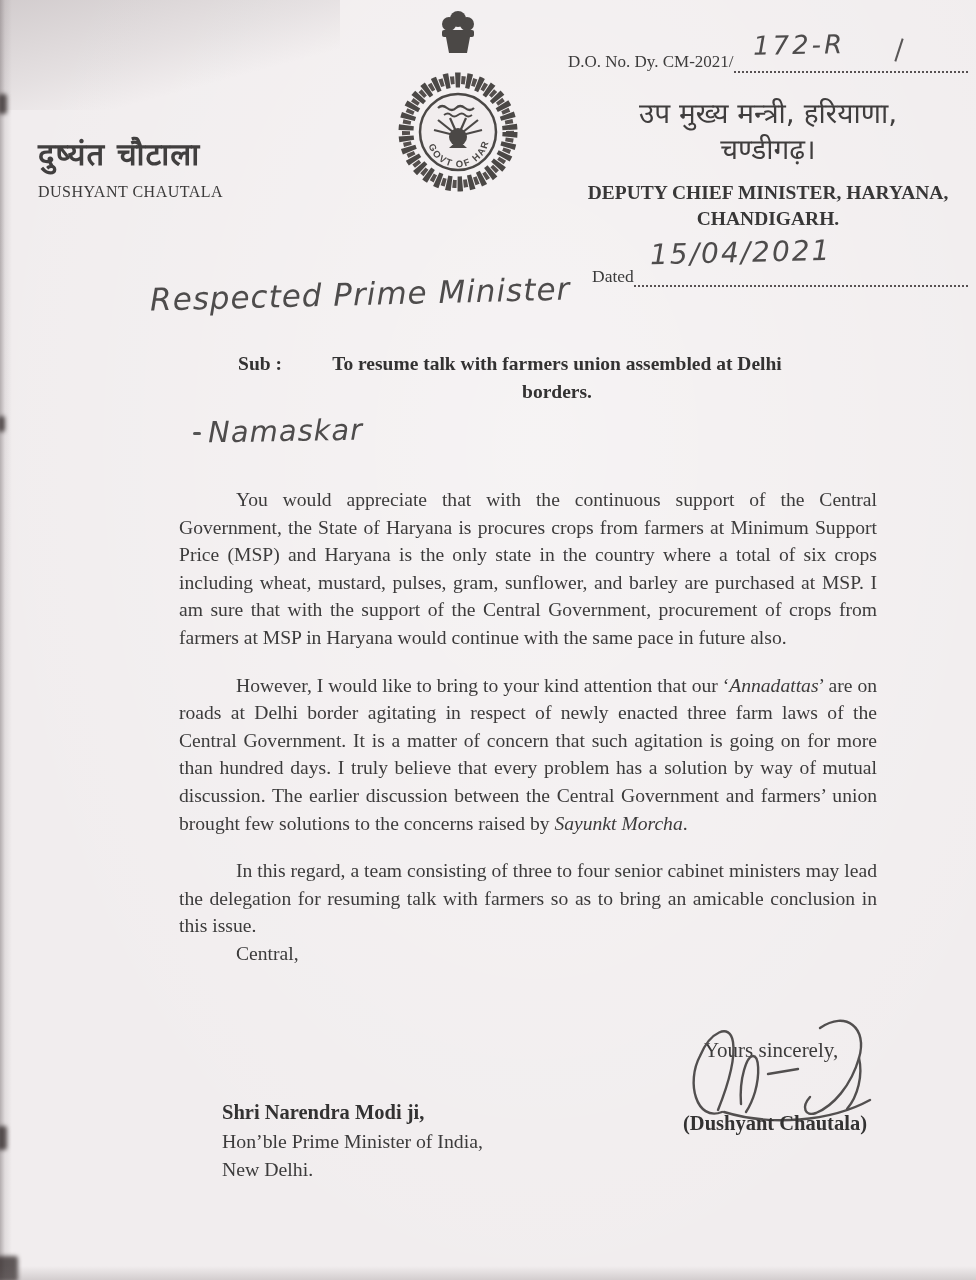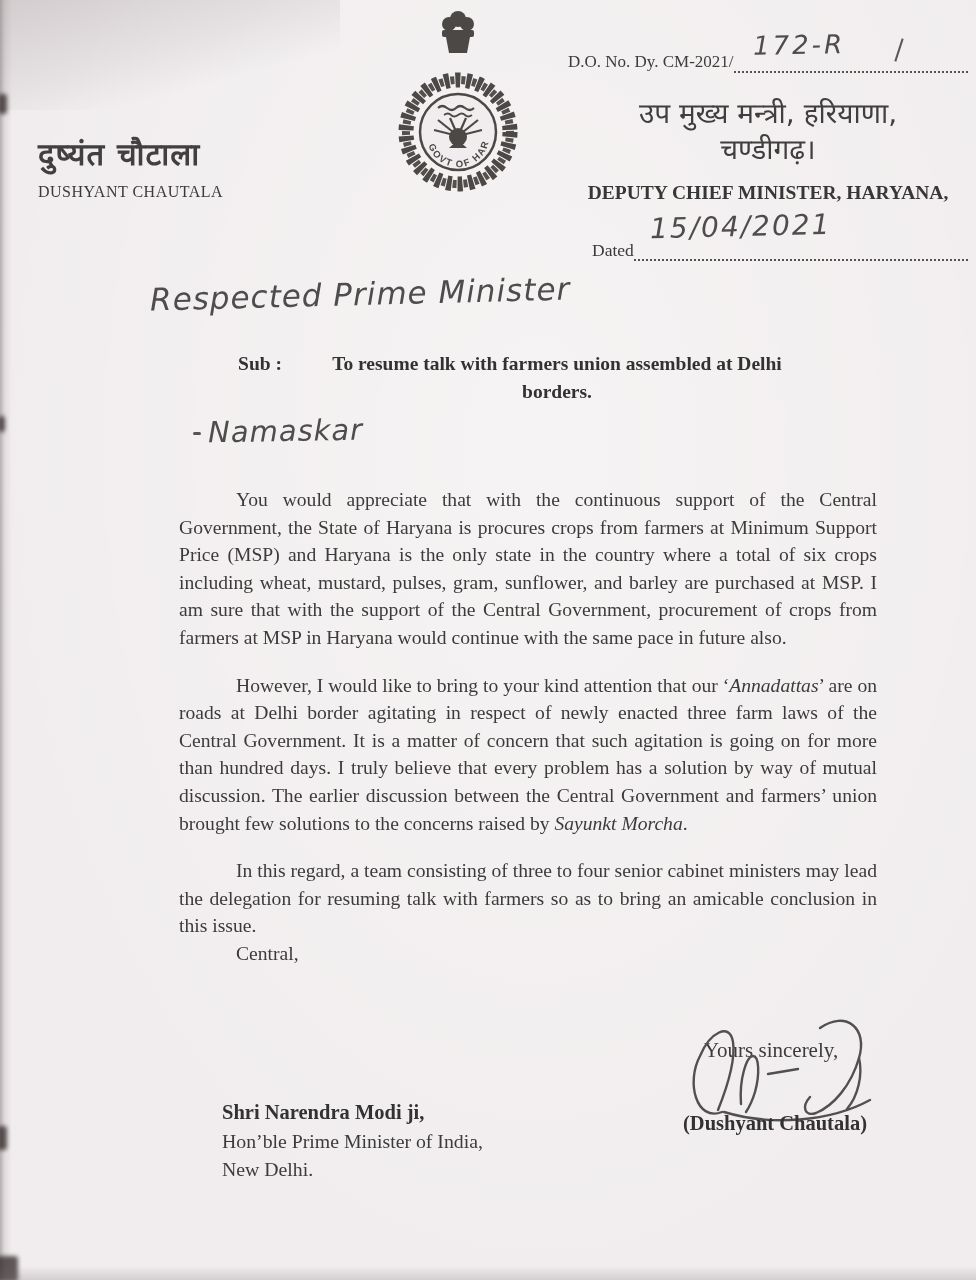--- a/index.html
+++ b/index.html
@@ -119,20 +119,21 @@
       <span class="dots"></span>
       <span class="hw do-hw">172-R</span>
       <span class="pen-stroke"></span>
     </div>
     <div class="office-hi">
       <div>उप मुख्य मन्त्री, हरियाणा,</div>
       <div>चण्डीगढ़।</div>
     </div>
     <div class="office-en">
       <div>DEPUTY CHIEF MINISTER, HARYANA,</div>
+      <div>CHANDIGARH.</div>
     </div>
     <div class="dated-row">
       <span class="lbl">Dated</span>
       <span class="dots"></span>
       <span class="hw dated-hw">15/04/2021</span>
     </div>
   </div>
 
   <div class="hw salutation">Respected Prime Minister</div>
 

